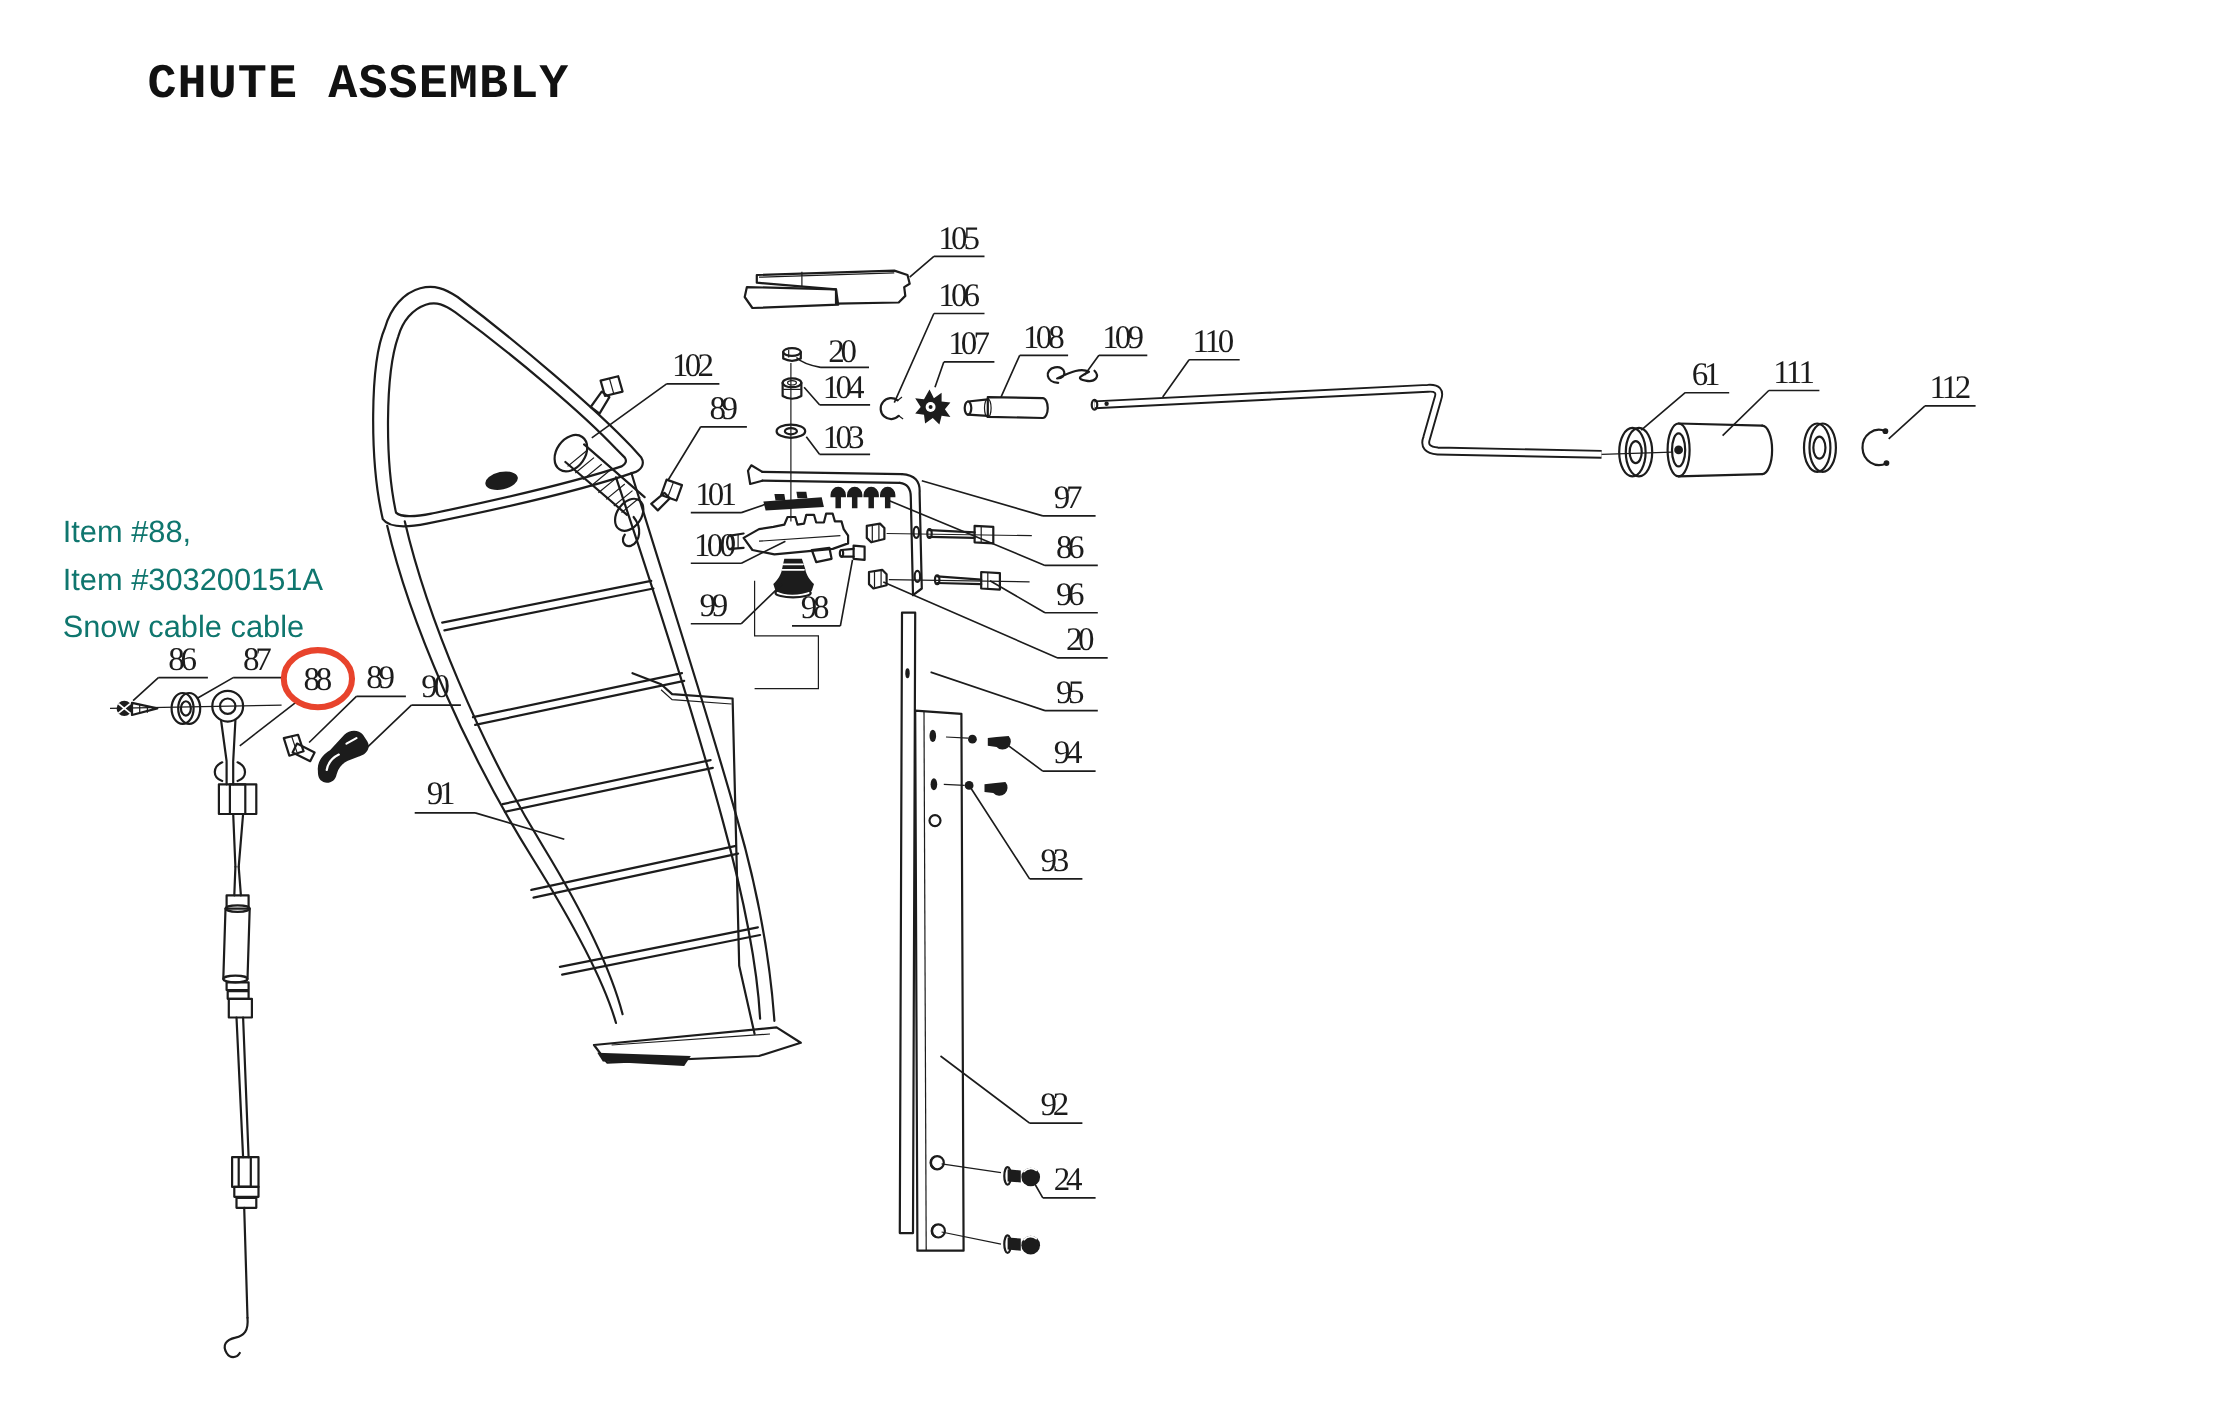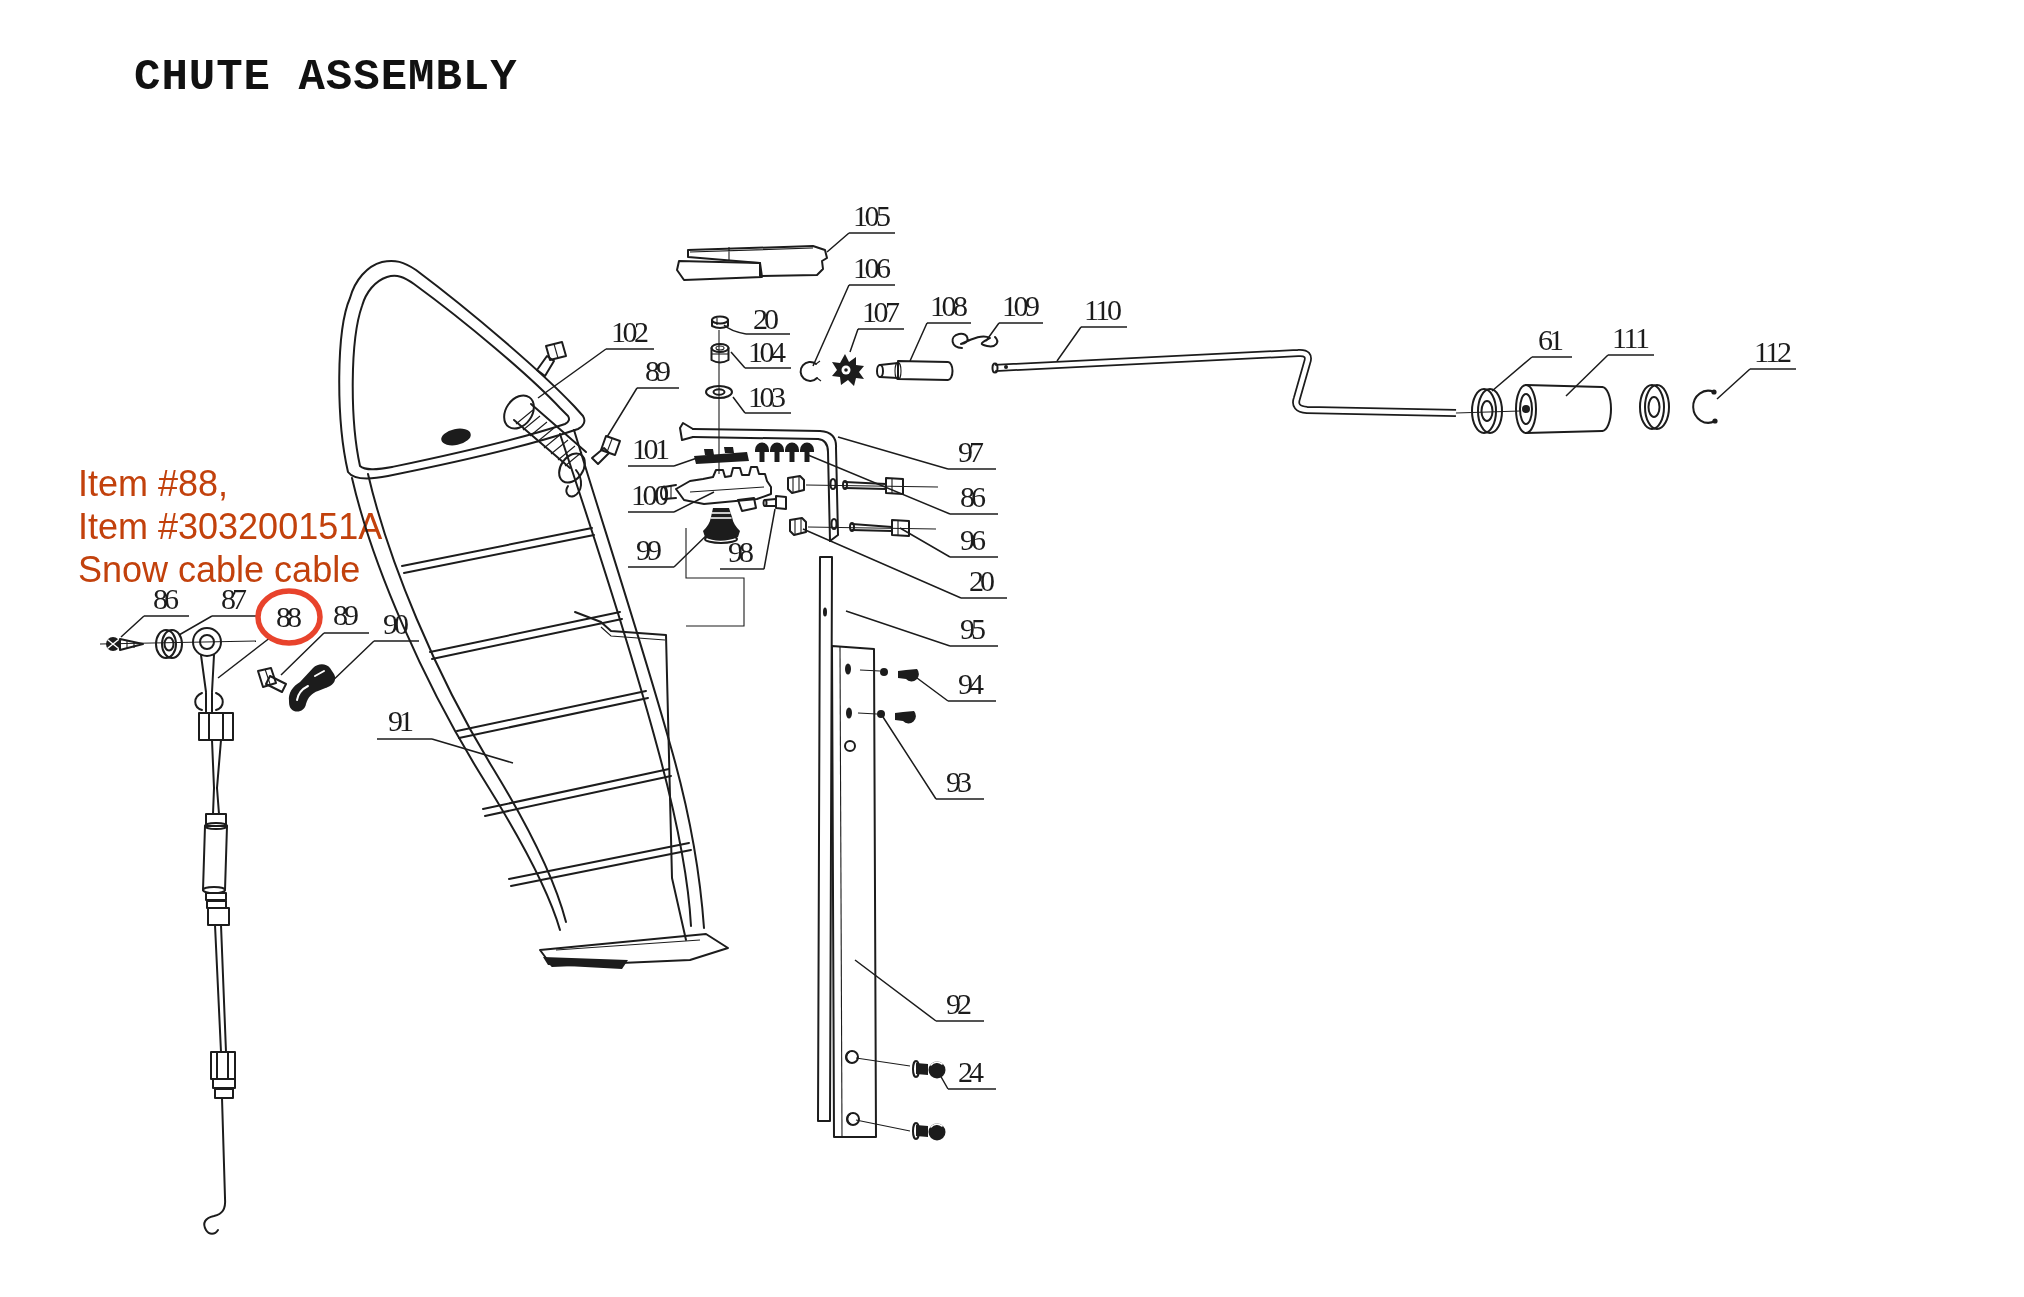--- a/index.html
+++ b/index.html
@@ -1,21 +1,21 @@
 <!DOCTYPE html>
 <html><head>
 <meta charset="utf-8">
 <style>
   html,body{margin:0;padding:0;background:#fff;}
   #page{position:relative;width:2024px;height:1297px;background:#fff;overflow:hidden;
         font-family:"Liberation Sans",sans-serif;}
   #title{position:absolute;left:110px;top:52px;font-family:Liberation Mono, monospace;
          font-weight:bold;font-size:44px;letter-spacing:1px;color:#111;margin-left:24px;}
-  #annotation{position:absolute;left:57px;top:462px;font-size:36px;line-height:43px;
-              color:#c2410c;font-family:"Liberation Sans",sans-serif;margin-left:21px;}
+  #annotation{position:absolute;left:57px;top:462px;font-size:28px;line-height:43px;
+              color:#0f766e;font-family:"Liberation Sans",sans-serif;}
   svg{position:absolute;left:0;top:0;}
   .ln{stroke:#1c1c1c;fill:none;stroke-width:2;stroke-linecap:round;stroke-linejoin:round;}
   .lt{stroke:#1c1c1c;fill:none;stroke-width:1.1;}
   .fl{fill:#1c1c1c;stroke:none;}
   .wh{stroke:#fff;fill:none;stroke-linecap:round;}
   .ldr{stroke:#1c1c1c;stroke-width:1.5;fill:none;}
   .lbl{font-family:"Liberation Serif",serif;font-size:30px;fill:#1c1c1c;text-anchor:middle;}
 </style>
 </head>
 <body>

